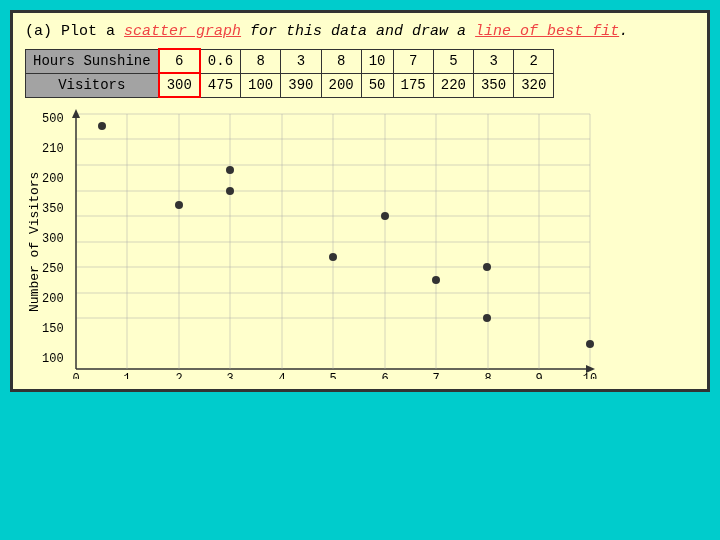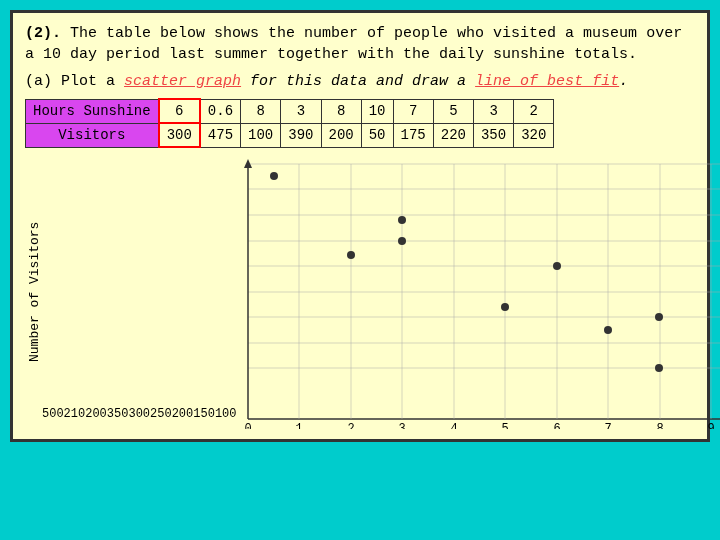--- a/index.html
+++ b/index.html
@@ -39,21 +39,21 @@
       margin-bottom: 6px;
       font-size: 14px;
     }
     .data-table td {
       border: 1px solid #333;
       padding: 3px 7px;
       text-align: center;
       background: #ffffcc;
     }
     .data-table td.header-cell {
-      background: #d946ef;
+      background: #a3a3a3;
       font-weight: normal;
     }
     .data-table td.highlight {
       border: 2px solid red;
     }
 
     
     .graph-section {
       display: flex;
       flex-direction: row;
@@ -64,21 +64,21 @@
       writing-mode: vertical-rl;
       transform: rotate(180deg);
       font-size: 13px;
       text-align: center;
       color: #000;
       padding-right: 2px;
       flex-shrink: 0;
     }
     .y-ticks {
       display: flex;
-      flex-direction: row;
+      flex-direction: column;
       justify-content: flex-start;
       align-items: flex-end;
       padding-right: 4px;
       font-size: 12px;
       color: #000;
       flex-shrink: 0;
       padding-top: 0px;
     }
     .y-tick {
       height: 30px;
@@ -92,24 +92,20 @@
     }
     svg.chart-svg {
       display: block;
     }
   </style>
 </head>
 <body>
 
 <div class="main-container">
 
-  <div class="problem-text">
-    <span class="bold">(2).</span>
-    <span> The table below shows the number of people who visited a museum over a 10 day period last summer together with the daily sunshine totals.</span>
-  </div>
 
   <div class="part-a">
     <span>(a) Plot a </span><span class="italic underline blue">scatter graph</span><span class="italic"> for this data and draw a </span><span class="italic underline blue">line of best fit</span><span class="italic">.</span>
   </div>
 
   <table class="data-table">
     <tbody>
         <tr>
       <td class="header-cell">Hours Sunshine</td>
       <td class="highlight">6</td>

